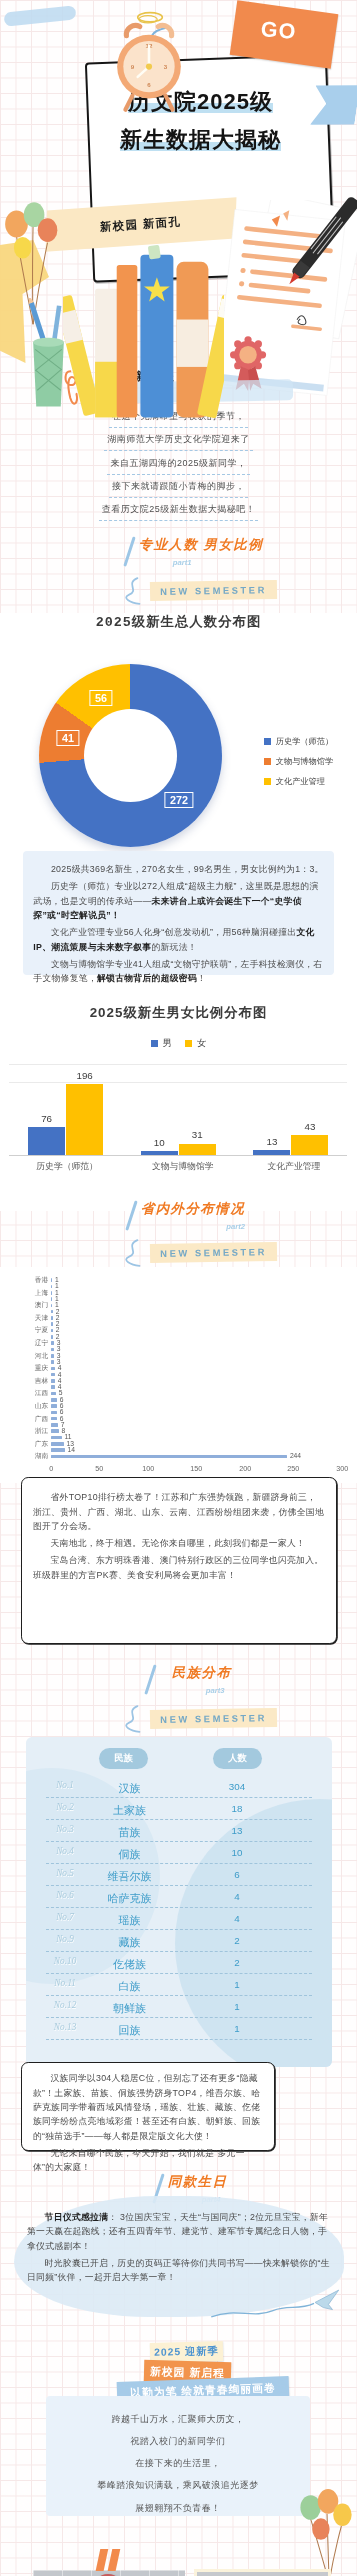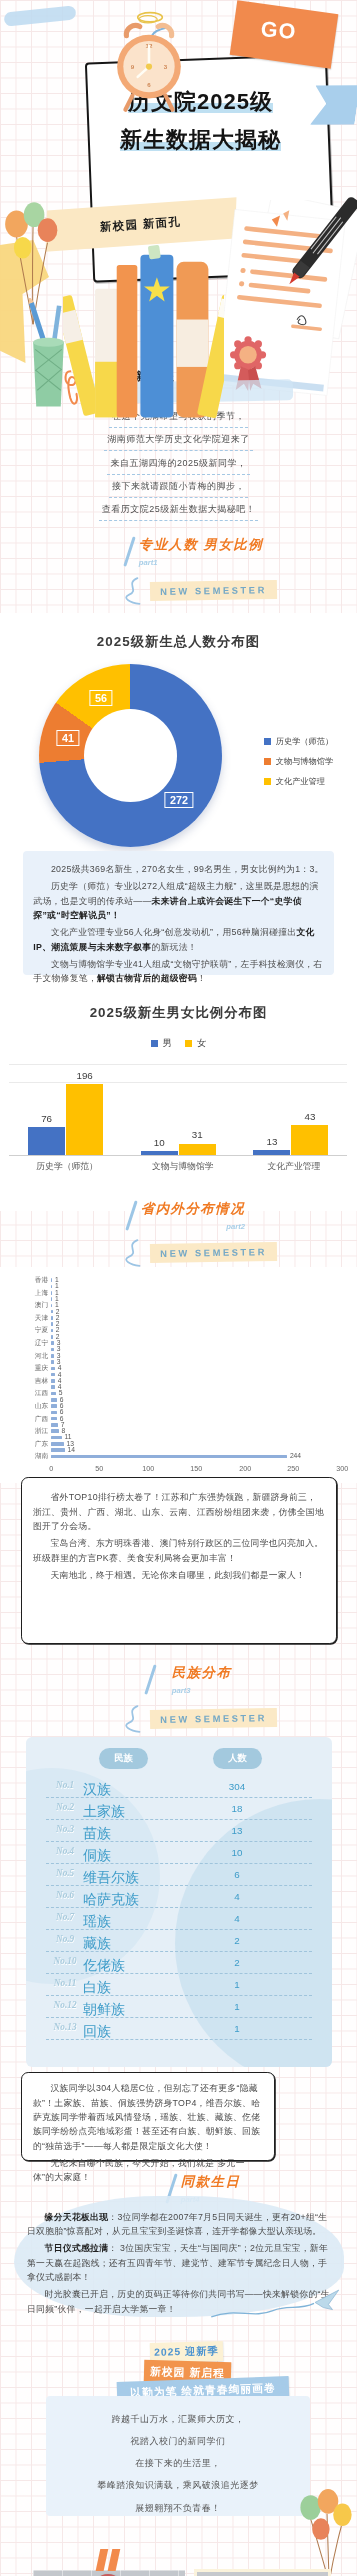--- a/index.html
+++ b/index.html
@@ -24,21 +24,21 @@
   .yellow-shape{left:0;top:240px;width:49px;height:123px;background:#F9D77E;clip-path:polygon(0 4%,68% 0,100% 30%,46% 44%,52% 100%,0 90%);opacity:.95;}
   .ribbon2-strip{left:92px;top:381px;width:201px;height:20.6px;background:#CFE4F4;opacity:.75;border-radius:5.2px;transform:rotate(-1deg);}
   .h-sub2{left:0;top:369px;width:357px;text-align:center;font-size:11.3px;font-weight:bold;color:#151515;letter-spacing:2.1px;}
   
   .intro{left:0;top:410px;width:357px;}
   .intro-line{display:table;margin:0 auto 5.2px;padding:0 3.1px 4.1px;border-bottom:1px dashed #A5C8E4;font-size:9px;color:#4f4f4f;letter-spacing:0.5px;}
   
   .part-header{display:flex;}
   .ph-slash{width:2.6px;height:31px;background:#9CC6E6;border-radius:1.5px;transform:rotate(18deg);margin-right:8.2px;flex:none;}
   .ph-title{font-size:13.4px;font-weight:900;font-style:italic;color:#F07A23;letter-spacing:1.5px;}
-  .ph-part{font-size:7.7px;font-weight:bold;font-style:italic;color:#A9CFE8;margin-top:3.6px;}
+  .ph-part{font-size:7.7px;font-weight:bold;font-style:italic;color:#A9CFE8;margin-top:3.6px;margin-left:34px;}
   .ns-wrap{display:flex;align-items:center;}
   .ns-badge{margin-left:6.2px;background:#FBE9C6;color:#74A8C6;font-weight:bold;font-size:9.3px;letter-spacing:2.6px;padding:4.6px 10.3px;transform:rotate(-1deg);}
   
   .donut-title,.gc-title{left:0;width:357px;text-align:center;font-size:13.4px;font-weight:bold;color:#3b3b3b;letter-spacing:1px;}
   .donut{left:39px;top:664px;width:183px;height:183px;border-radius:50%;box-shadow:0 4.1px 8.2px rgba(70,90,140,.25);}
   .donut::after{content:"";position:absolute;left:45px;top:45px;width:93px;height:93px;background:#fff;border-radius:50%;}
   .donut-label{position:absolute;transform:translate(-50%,-50%);color:#fff;font-size:10.8px;font-weight:bold;border:1.3px solid #fff;padding:1px 4.6px;z-index:2;}
   .donut-legend{left:264px;top:736px;}
   .lg-item{display:flex;align-items:center;margin-bottom:8.8px;}
   .lg-sq{width:7.2px;height:7.2px;margin-right:4.6px;flex:none;}
@@ -72,22 +72,22 @@
   .para-box .b{font-weight:bold;color:#1f1f1f;}
   
   .eth-card{left:26px;top:1737px;width:306px;height:330px;background:#E5EFF7;border-radius:6.2px;overflow:hidden;}
   .eth-card::before{content:"";position:absolute;left:-82px;top:31px;width:216px;height:216px;border-radius:50%;background:#D9E9F4;}
   .eth-card::after{content:"";position:absolute;left:149px;top:62px;width:289px;height:289px;border-radius:50%;background:#CBE2F0;opacity:.85;}
   .eth-pills{position:absolute;left:0;top:11.3px;width:100%;z-index:2;}
   .pill{position:absolute;width:49px;text-align:center;background:#A3C9DE;color:#fff;font-size:9.3px;font-weight:bold;padding:4.1px 0;border-radius:11.3px;}
   .eth-rows{position:absolute;left:0;top:39px;width:100%;z-index:2;}
   .eth-row{position:relative;height:22px;}
   .eth-row::after{content:"";position:absolute;left:19.6px;right:19.6px;bottom:0;border-bottom:0.8px dashed #9FC4DC;}
-  .er-rank{position:absolute;left:19.6px;top:4.1px;width:39px;text-align:center;font-family:"Liberation Serif","DejaVu Serif",serif;font-style:italic;font-weight:bold;font-size:9.3px;color:#A9CBDD;text-shadow:0.5px 0.5px 0 #fff;}
-  .er-name{position:absolute;left:57px;top:4.6px;width:93px;text-align:left;font-size:14px;color:#3E9CC9;}
+  .er-rank{position:absolute;left:19.6px;top:4.1px;width:39px;text-align:center;font-family:"Liberation Serif","DejaVu Serif",serif;font-style:italic;font-weight:normal;font-size:9.3px;color:#A9CBDD;text-shadow:0.5px 0.5px 0 #fff;}
+  .er-name{position:absolute;left:57px;top:4.6px;width:93px;text-align:center;font-size:11px;color:#3E9CC9;}
   .er-count{position:absolute;left:170px;top:4.6px;width:82px;text-align:center;font-size:9.8px;color:#3E9CC9;}
   
   .cloud{left:14.4px;top:2196px;width:330px;height:121px;background:#DCEAF5;opacity:.9;border-radius:48% 52% 55% 45% / 60% 55% 45% 50%;}
   
   .banner{display:flex;align-items:center;justify-content:center;font-weight:bold;letter-spacing:1px;box-shadow:0.5px 1px 1.5px rgba(0,0,0,.12);}
   .banner1{left:150px;top:2342px;width:73px;height:19.6px;background:#FCF1D4;color:#4E94D0;font-size:10.3px;transform:rotate(-1.5deg);}
   .banner2{left:144px;top:2361px;width:87px;height:23px;background:#F2944C;color:#fff;font-size:10.8px;transform:rotate(1.5deg);}
   .banner3{left:117px;top:2379px;width:172px;height:24px;background:#A6CBE8;color:#fff;font-size:10.8px;transform:rotate(-2deg);}
   
   .closing{left:46px;top:2396px;width:264px;height:120px;background:#E9F2FA;border-radius:4.1px;padding-top:16.5px;box-sizing:border-box;}
@@ -271,21 +271,21 @@
          <div class="ph-part">part1</div>
       </div>
   </div>
   <div class="abs ns-wrap" style="left:122px;top:576px;">
     <svg width="21.6" height="30" viewBox="0 0 42 58">
         <path d="M30,4 C6,14 34,28 14,36 C-2,43 18,52 34,54" stroke="#9CC4E4" stroke-width="3.5" fill="none" stroke-linecap="round"></path>
       </svg>
     <div class="ns-badge">NEW SEMESTER</div>
   </div>
 
-  <div class="abs donut-title" style="top:633px;">2025级新生总人数分布图</div>
+  <div class="abs donut-title" style="top:613px;font-family:Liberation Mono, monospace;">2025级新生总人数分布图</div>
   <div class="abs donut" style="background: conic-gradient(rgb(68, 114, 196) 0deg, rgb(68, 114, 196) 265.366deg, rgb(237, 125, 49) 265.366deg, rgb(237, 125, 49) 305.366deg, rgb(255, 192, 0) 305.366deg, rgb(255, 192, 0) 360deg);">
       <div class="donut-label" style="left: 140px; top: 136px;">272</div>
       <div class="donut-label" style="left: 29px; top: 74px;">41</div>
       <div class="donut-label" style="left: 62px; top: 34px;">56</div>
     </div>
   <div class="abs donut-legend">
       <div class="lg-item">
         <span class="lg-sq" style="background: rgb(68, 114, 196);"></span>
         <span class="lg-txt">历史学（师范）</span>
       </div>
@@ -331,21 +331,21 @@
           <span class="gc-val">10</span>
         </div>
         <div class="gc-bar" style="background: rgb(255, 192, 0); height: 11.3px;">
           <span class="gc-val">31</span>
         </div>
       </div>
       <div class="gc-group">
         <div class="gc-bar" style="background: rgb(68, 114, 196); height: 4.7px;">
           <span class="gc-val">13</span>
         </div>
-        <div class="gc-bar" style="background: rgb(255, 192, 0); height: 30px;">
+        <div class="gc-bar" style="background: rgb(255, 192, 0); height: 20px;">
           <span class="gc-val">43</span>
         </div>
       </div>
     </div>
   <div class="abs gc-cats">
       <span>历史学（师范）</span>
       <span>文物与博物馆学</span>
       <span>文化产业管理</span>
     </div>
 
@@ -518,22 +518,22 @@
         <span class="pc-tick" style="left: 97px;">100</span>
         <span class="pc-tick" style="left: 145px;">150</span>
         <span class="pc-tick" style="left: 194px;">200</span>
         <span class="pc-tick" style="left: 242px;">250</span>
         <span class="pc-tick" style="left: 291px;">300</span>
       </div>
   </div>
 
   <div class="abs ink-card para-box" style="left:20.6px;top:1477px;width:316px;height:167px;padding:12.4px 11.3px;">
       <p><span>省外TOP10排行榜太卷了！江苏和广东强势领跑，新疆跻身前三，浙江、贵州、广西、湖北、山东、云南、江西纷纷组团来袭，仿佛全国地图开了分会场。</span></p>
+      <p><span>天南地北，终于相遇。无论你来自哪里，此刻我们都是一家人！</span></p>
       <p><span>宝岛台湾、东方明珠香港、澳门特别行政区的三位同学也闪亮加入。班级群里的方言PK赛、美食安利局将会更加丰富！</span></p>
-      <p><span>天南地北，终于相遇。无论你来自哪里，此刻我们都是一家人！</span></p>
     </div>
 
   <div class="abs part-header" style="left:149px;top:1664px;gap:12px;">
     <div class="ph-slash"></div>
     <div>
         <div class="ph-title">民族分布</div>
          <div class="ph-part">part3</div>
       </div>
   </div>
   <div class="abs ns-wrap" style="left:122px;top:1704px;">
@@ -605,36 +605,35 @@
           <span class="er-count">1</span>
         </div>
         <div class="eth-row">
           <span class="er-rank">No.13</span>
           <span class="er-name">回族</span>
           <span class="er-count">1</span>
         </div>
       </div>
   </div>
 
-  <div class="abs ink-card para-box" style="left:20.6px;top:2062px;width:254px;height:89px;padding:8.2px 11.3px;margin-top:10px;">
+  <div class="abs ink-card para-box" style="left:20.6px;top:2062px;width:254px;height:89px;padding:8.2px 11.3px;">
       <p><span>汉族同学以304人稳居C位，但别忘了还有更多“隐藏款”！土家族、苗族、侗族强势跻身TOP4，维吾尔族、哈萨克族同学带着西域风情登场，瑶族、壮族、藏族、仡佬族同学纷纷点亮地域彩蛋！甚至还有白族、朝鲜族、回族的“独苗选手”——每人都是限定版文化大使！</span></p>
       <p><span>无论来自哪个民族，今天开始，我们就是“多元一体”的大家庭！</span></p>
     </div>
 
-  <div class="abs part-header" style="left:170px;top:2173px;">
+  <div class="abs part-header" style="left:157px;top:2173px;">
     <div class="ph-slash"></div>
     <div>
         <div class="ph-title">同款生日</div>
          <div class="ph-part">part4</div>
       </div>
   </div>
 
   <div class="abs cloud"></div>
   <div class="abs para-box" style="left:27px;top:2210px;width:305px;">
-      <p><span class="b">缘分天花板出现</span><span>：3位同学都在2007年7月5日同天诞生，更有20+组“生日双胞胎”惊喜配对，从元旦宝宝到圣诞惊喜，连开学都像大型认亲现场。</span></p>
       <p><span class="b">节日仪式感拉满</span><span>： 3位国庆宝宝，天生“与国同庆”；2位元旦宝宝，新年第一天赢在起跑线；还有五四青年节、建党节、建军节专属纪念日人物，手拿仪式感剧本！</span></p>
       <p><span>时光胶囊已开启，历史的页码正等待你们共同书写——快来解锁你的“生日同频”伙伴，一起开启大学第一章！</span></p>
     </div>
   <svg class="abs" style="left:206px;top:2287px;" width="139" height="37" viewBox="0 0 270 72">
     <path d="M10,58 C60,40 90,62 130,46 C160,34 180,46 210,32" stroke="#7FB3D8" stroke-width="2.5" fill="none"></path>
     <polygon points="212,30 258,6 238,34 246,44 228,40" fill="#BBD9EA" stroke="#8FB8D4" stroke-width="1.5"></polygon>
   </svg>
 
   <div class="abs banner banner1">2025 迎新季</div>
   <div class="abs banner banner2">新校园 新启程</div>

